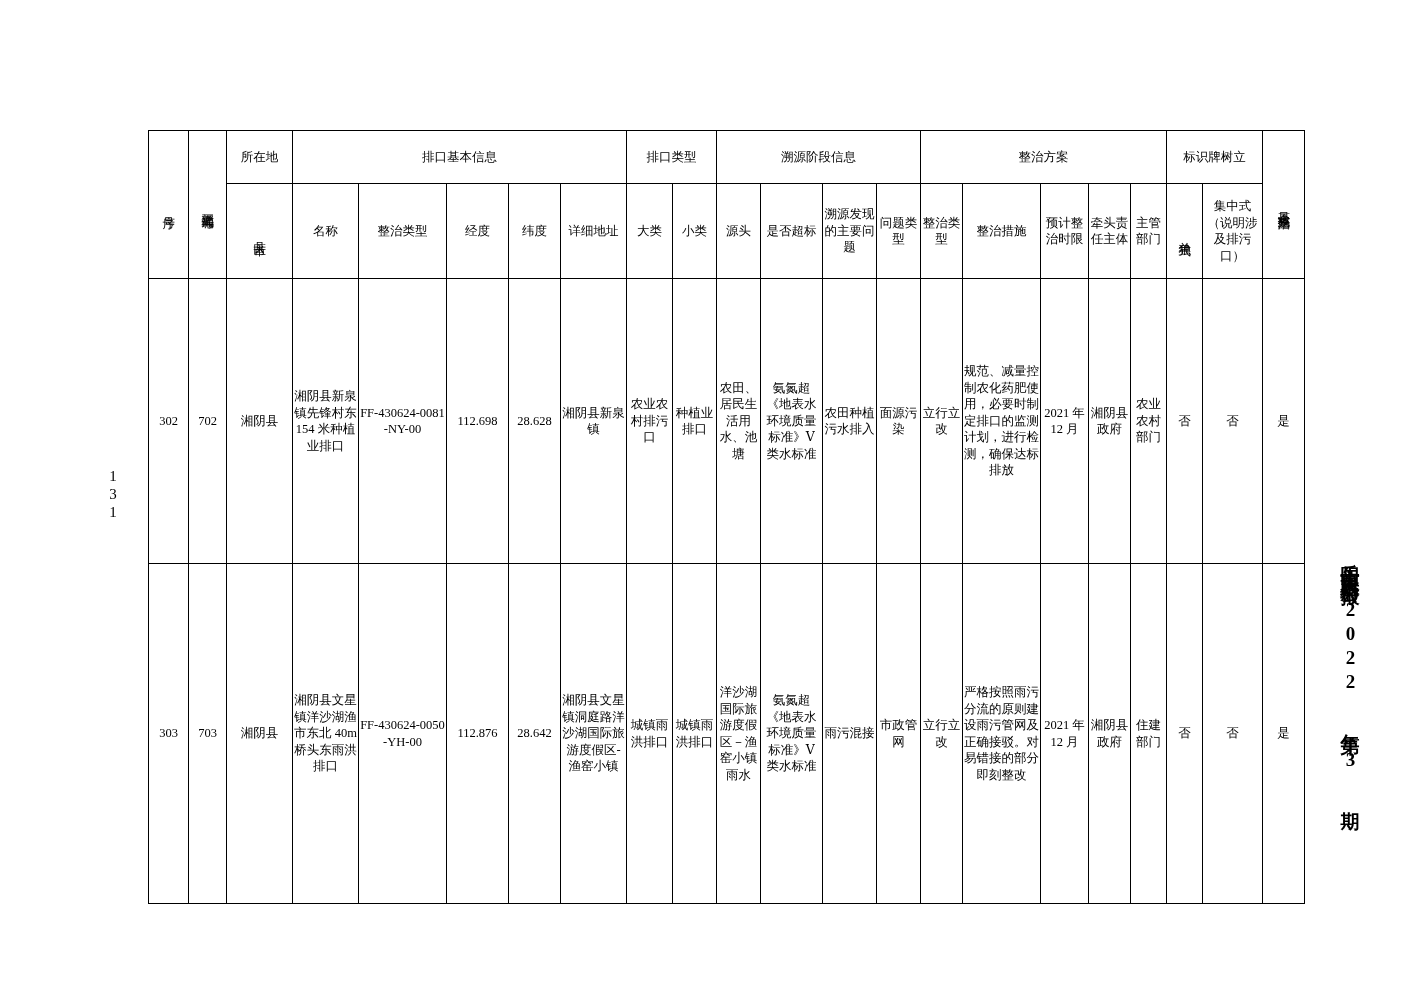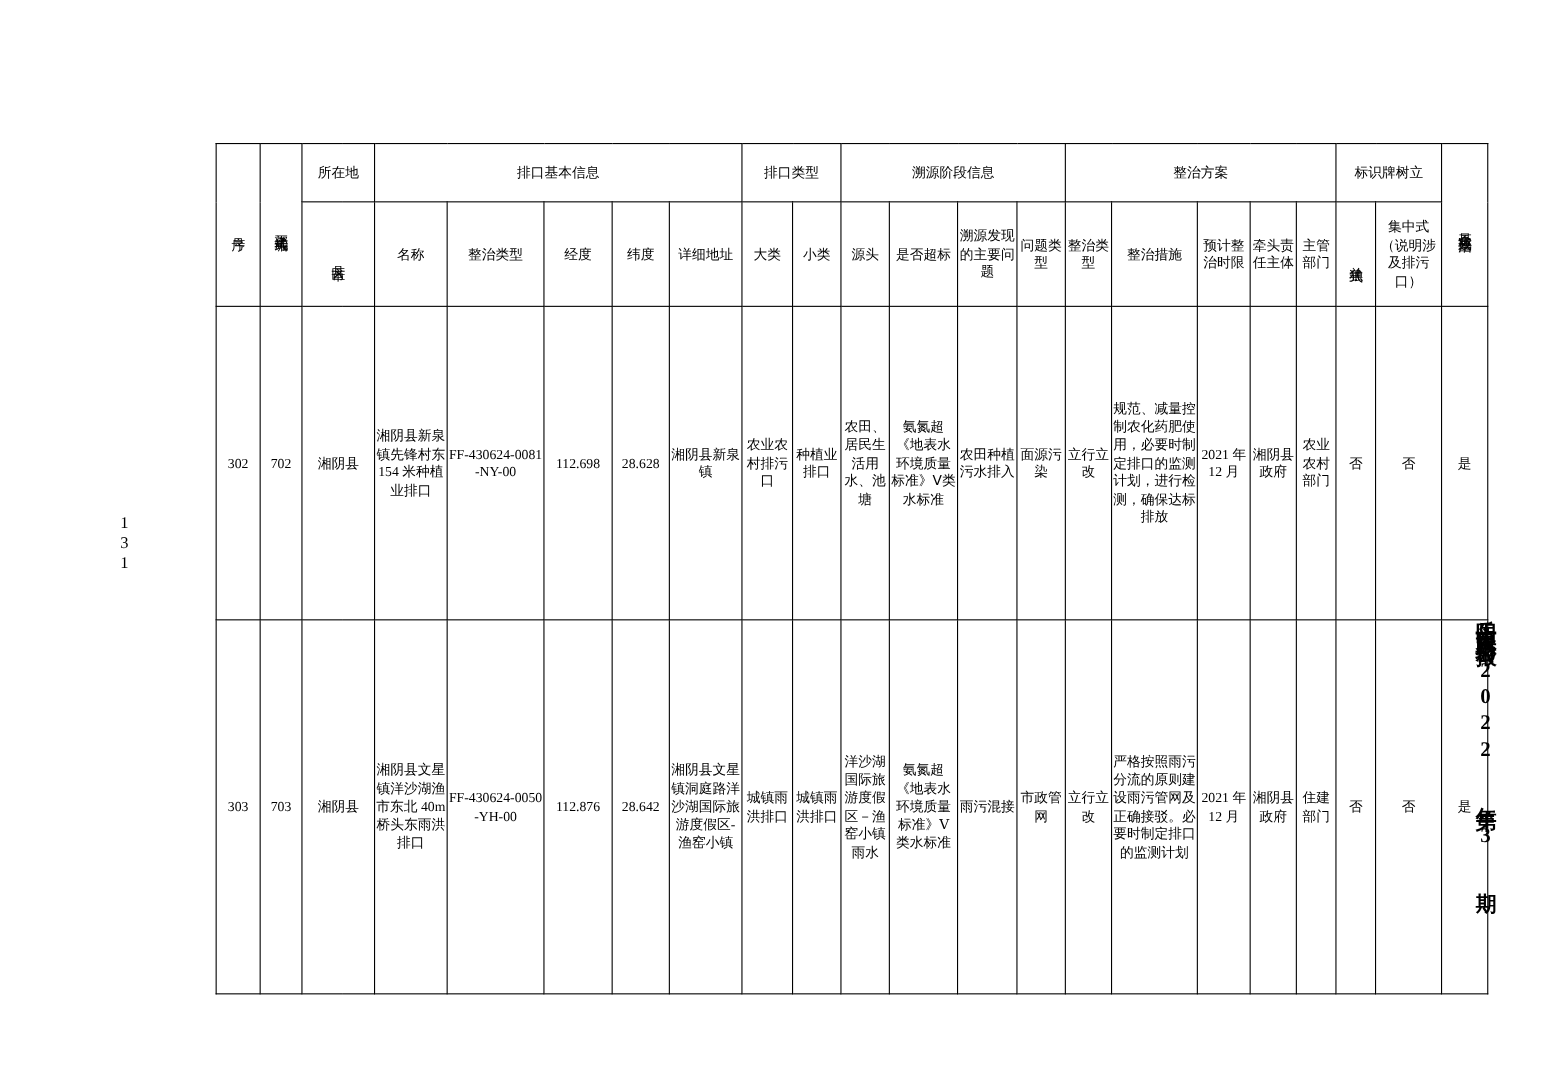--- a/index.html
+++ b/index.html
@@ -52,21 +52,20 @@
   .table-wrap {
     position: absolute;
     left: 148px;
     top: 130px;
     width: 1125px;
   }
   table.doc-table {
     border-collapse: collapse;
     width: 1125px;
     table-layout: fixed;
-    margin-left: 48px;
   }
   table.doc-table td, table.doc-table th {
     border: 1px solid #000;
     font-weight: normal;
     font-size: 12.5px;
     line-height: 1.32;
     text-align: center;
     vertical-align: middle;
     padding: 2px 1px;
     word-break: break-all;
@@ -87,21 +86,21 @@
     line-height: 1.45;
   }
   .num {
     font-family: "Liberation Serif", serif;
     font-size: 13px;
   }
   .code {
     font-size: 12.5px;
     line-height: 1.5;
   }
-  .tall-row td { height: 280px; font-family: Liberation Serif, serif; }
+  .tall-row td { height: 280px; }
   .tall-row2 td { height: 335px; }
   .hdr-row1 td { height: 48px; }
   .hdr-row2 td { height: 90px; }
   .pad-cell { padding: 4px 3px; }
 </style>
 </head>
 <body>
 
 <div class="page">
 
@@ -207,21 +206,21 @@
         <td class="num">112.876</td>
         <td class="num">28.642</td>
         <td class="cell-body pad-cell">湘阴县文星镇洞庭路洋沙湖国际旅游度假区-渔窑小镇</td>
         <td class="cell-body">城镇雨洪排口</td>
         <td class="cell-body">城镇雨洪排口</td>
         <td class="cell-body">洋沙湖国际旅游度假区－渔窑小镇雨水</td>
         <td class="cell-body pad-cell">氨氮超《地表水环境质量标准》Ⅴ类水标准</td>
         <td class="cell-body pad-cell">雨污混接</td>
         <td class="cell-body">市政管网</td>
         <td class="cell-body">立行立改</td>
-        <td class="cell-body pad-cell">严格按照雨污分流的原则建设雨污管网及正确接驳。必要时制定排口的监测计划</td>
+        <td class="cell-body pad-cell">严格按照雨污分流的原则建设雨污管网及正确接驳。对易错接的部分即刻整改</td>
         <td class="cell-body">2021 年 12 月</td>
         <td class="cell-body">湘阴县政府</td>
         <td class="cell-body">住建部门</td>
         <td class="cell-body">否</td>
         <td class="cell-body">否</td>
         <td class="cell-body">是</td>
       </tr>
     </tbody>
       </table>
   </div>

